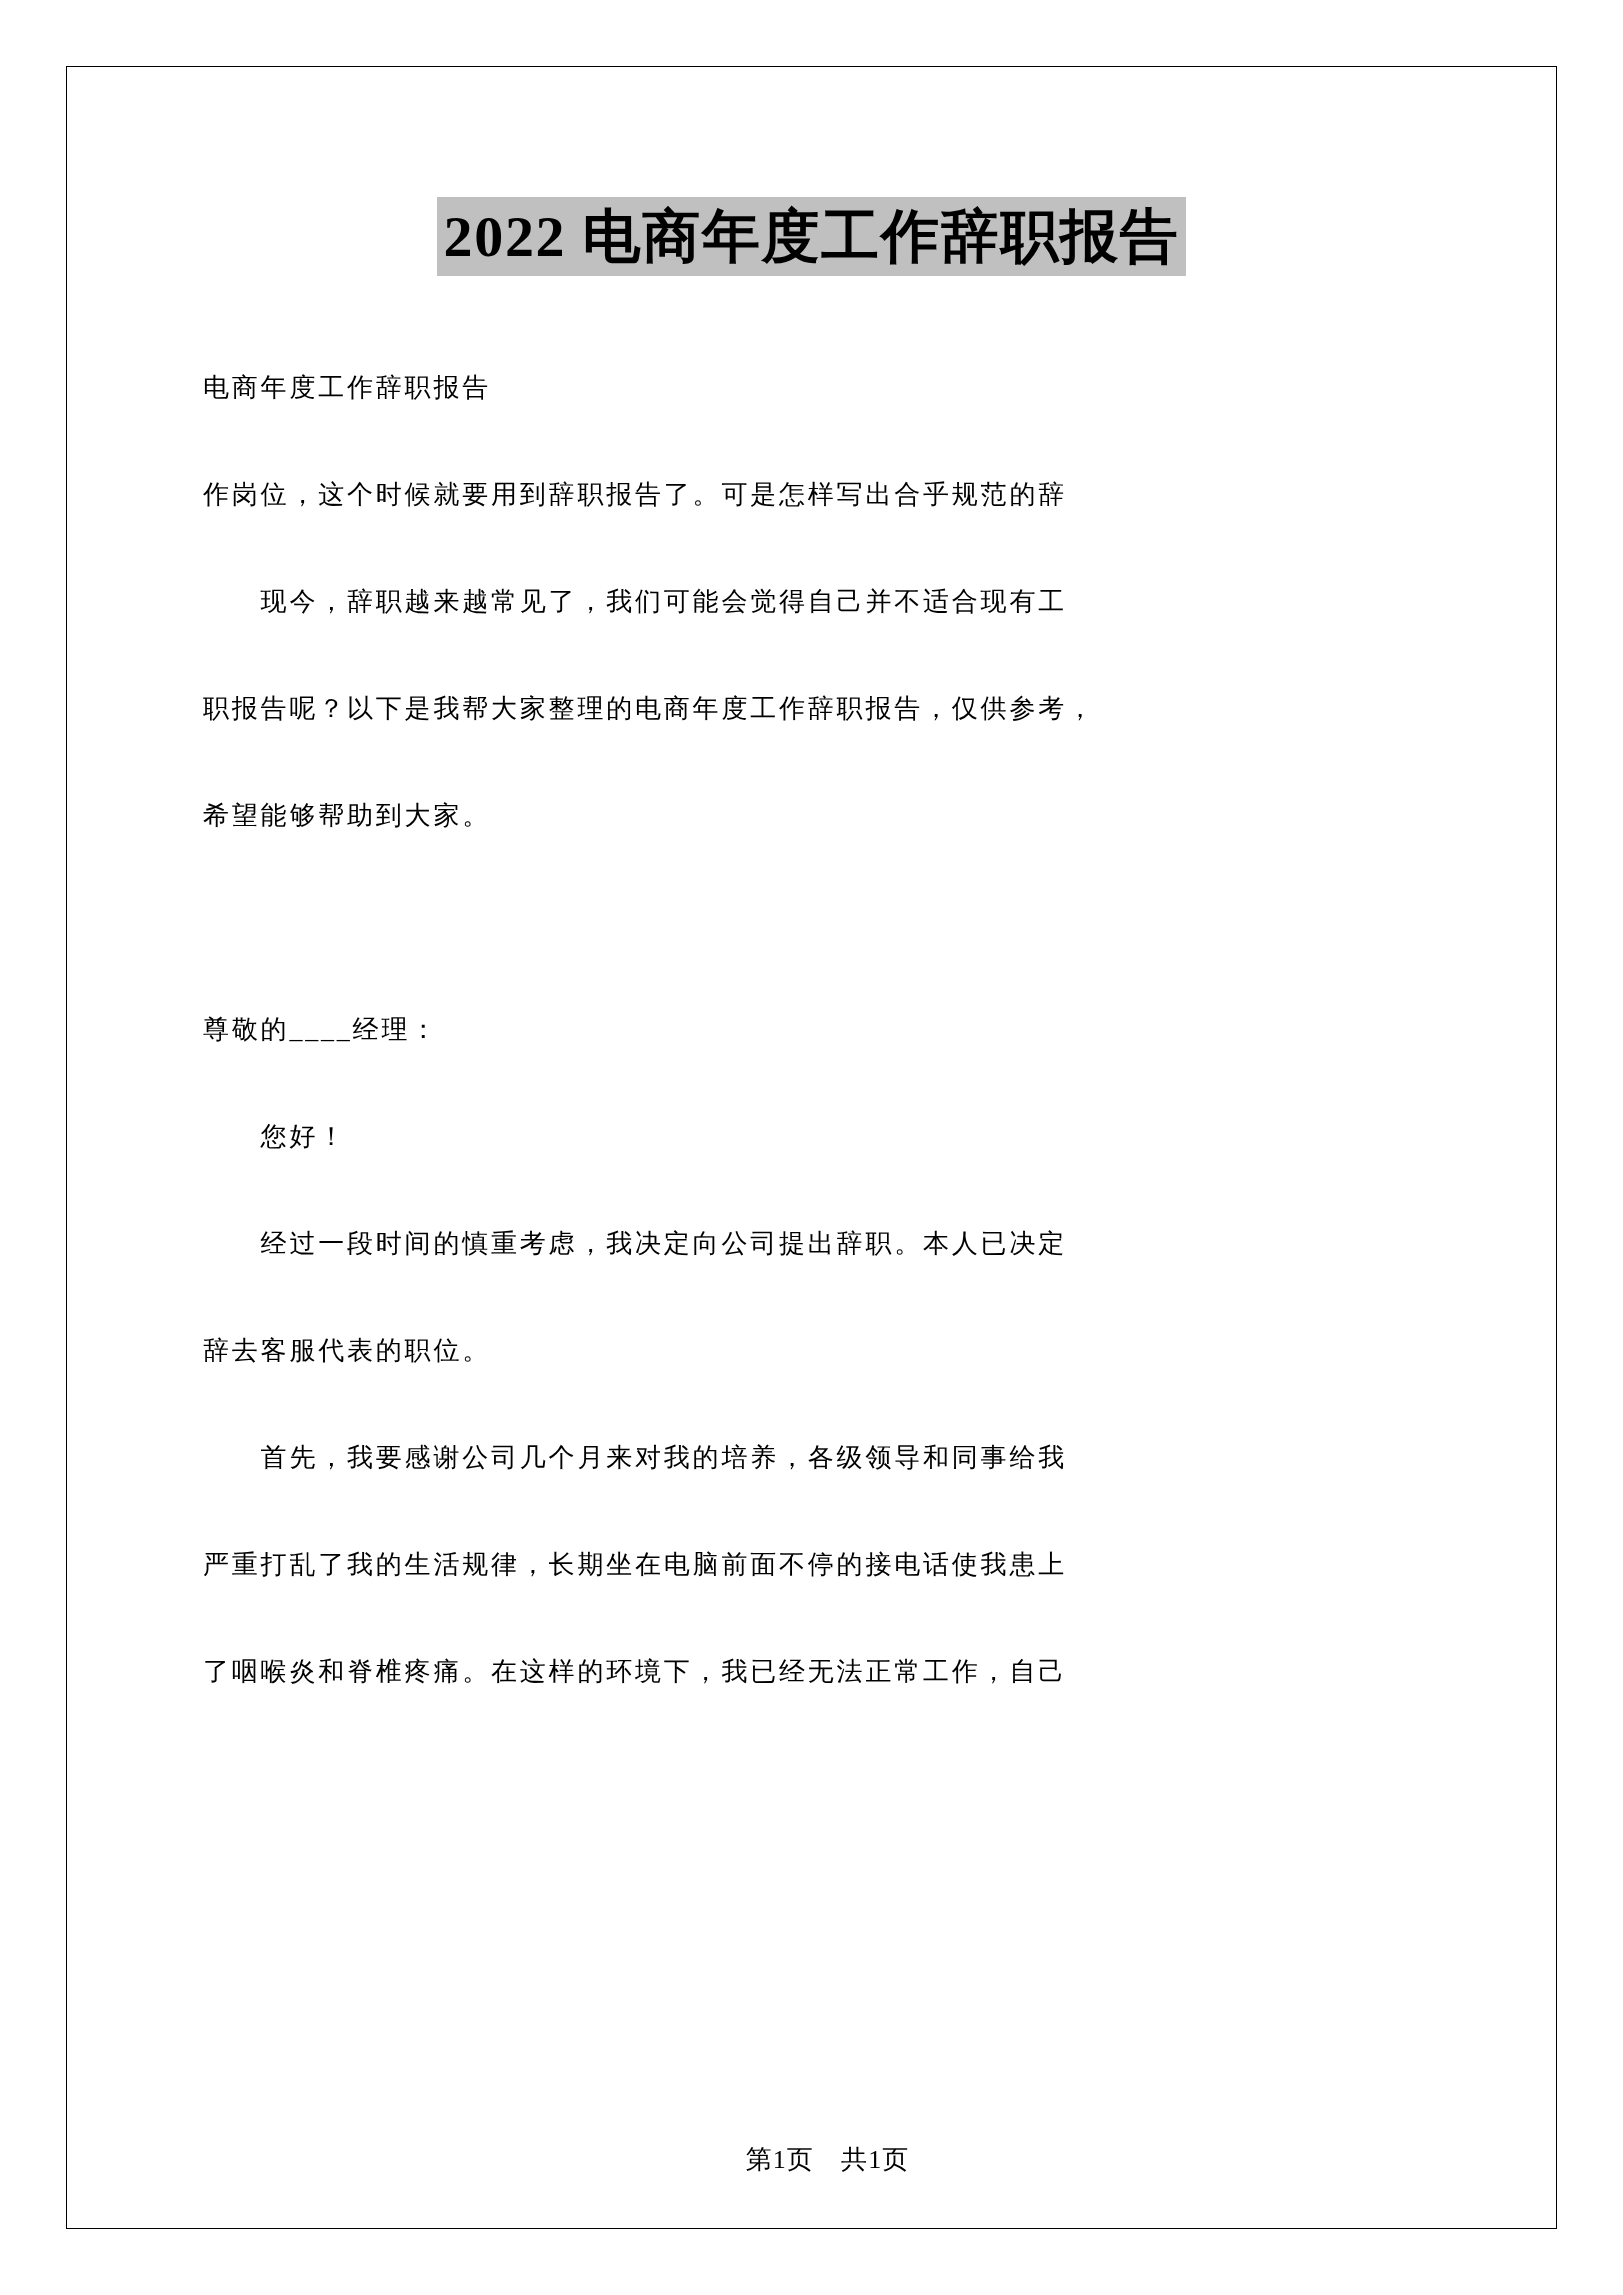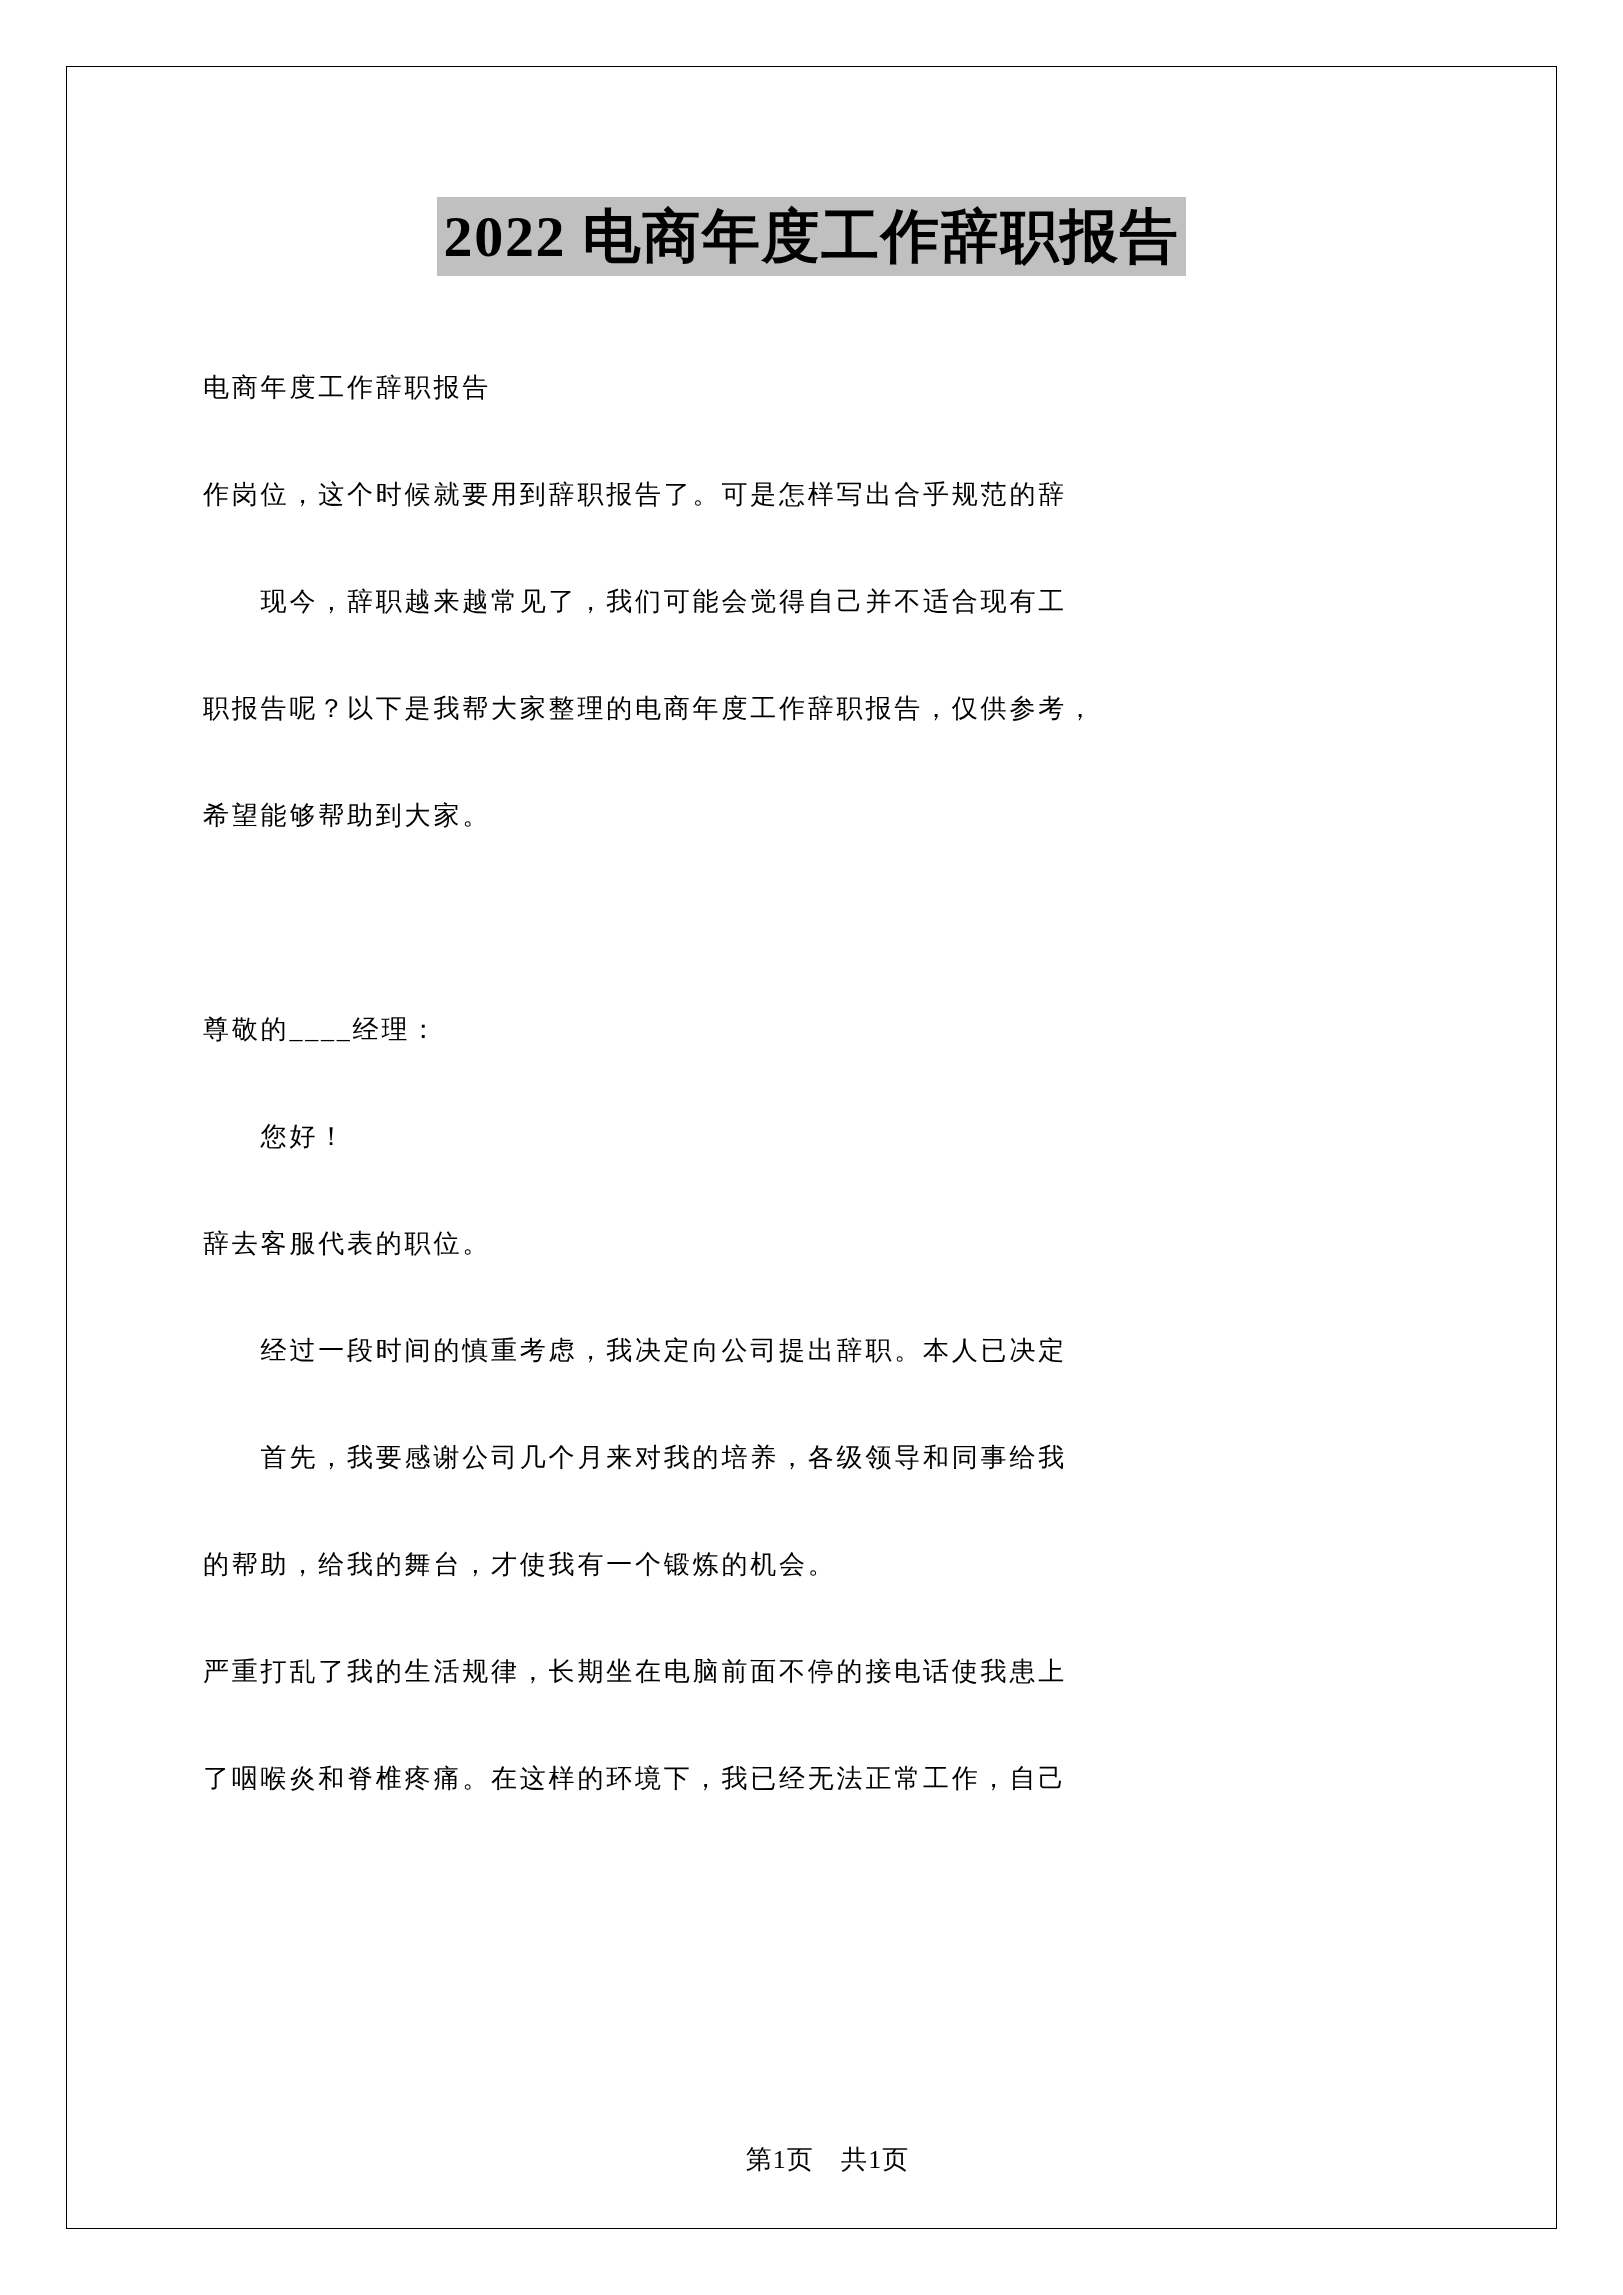--- a/index.html
+++ b/index.html
@@ -84,23 +84,22 @@
 
   <div class="body-text">
     <div class="body-line">电商年度工作辞职报告</div>
     <div class="body-line">作岗位，这个时候就要用到辞职报告了。可是怎样写出合乎规范的辞</div>
     <div class="body-line">　　现今，辞职越来越常见了，我们可能会觉得自己并不适合现有工</div>
     <div class="body-line">职报告呢？以下是我帮大家整理的电商年度工作辞职报告，仅供参考，</div>
     <div class="body-line">希望能够帮助到大家。</div>
     <div class="body-line"></div>
     <div class="body-line">尊敬的____经理：</div>
     <div class="body-line">　　您好！</div>
+    <div class="body-line">　　经过一段时间的慎重考虑，我决定向公司提出辞职。本人已决定</div>
     <div class="body-line">辞去客服代表的职位。</div>
-    <div class="body-line">　　经过一段时间的慎重考虑，我决定向公司提出辞职。本人已决定</div>
     <div class="body-line">　　首先，我要感谢公司几个月来对我的培养，各级领导和同事给我</div>
-    <div class="body-line">的帮助，给我的舞台，才使我有一个锻炼的机会。</div>
     <div class="body-line">严重打乱了我的生活规律，长期坐在电脑前面不停的接电话使我患上</div>
     <div class="body-line">了咽喉炎和脊椎疼痛。在这样的环境下，我已经无法正常工作，自己</div>
   </div>
 
   <div class="footer">第1页　共1页</div>
 </div>
 
 
 </body></html>

